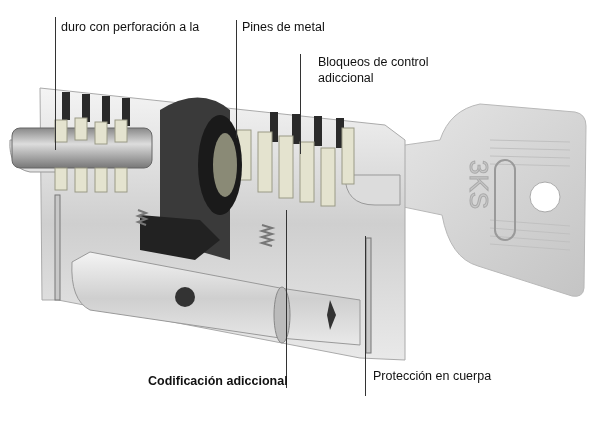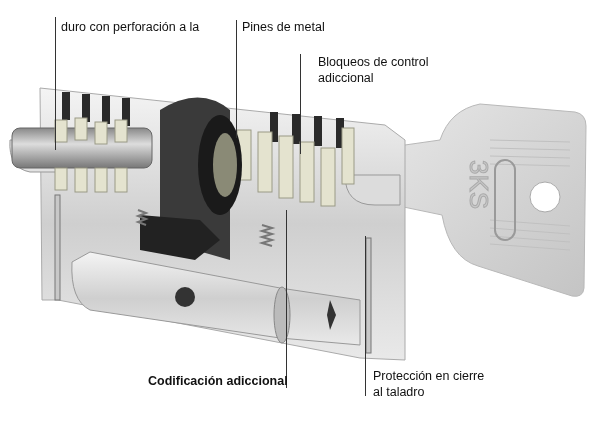--- a/index.html
+++ b/index.html
@@ -115,15 +115,14 @@
   <div>Pines de metal</div>
 </div>
 <div class="label" style="left:306px;top:54px;margin-left:12px;">
   <div>Bloqueos de control</div>
   <div>adiccional</div>
 </div>
 <div class="label" style="left:148px;top:373px;font-weight:bold;">
   <div>Codificación adiccional</div>
 </div>
 <div class="label" style="left:373px;top:368px;">
-  <div>Protección en cierre</div>
-  <div>al taladro</div>
+  <div>Protección en cuerpa</div>
 </div>
 
 </body></html>

